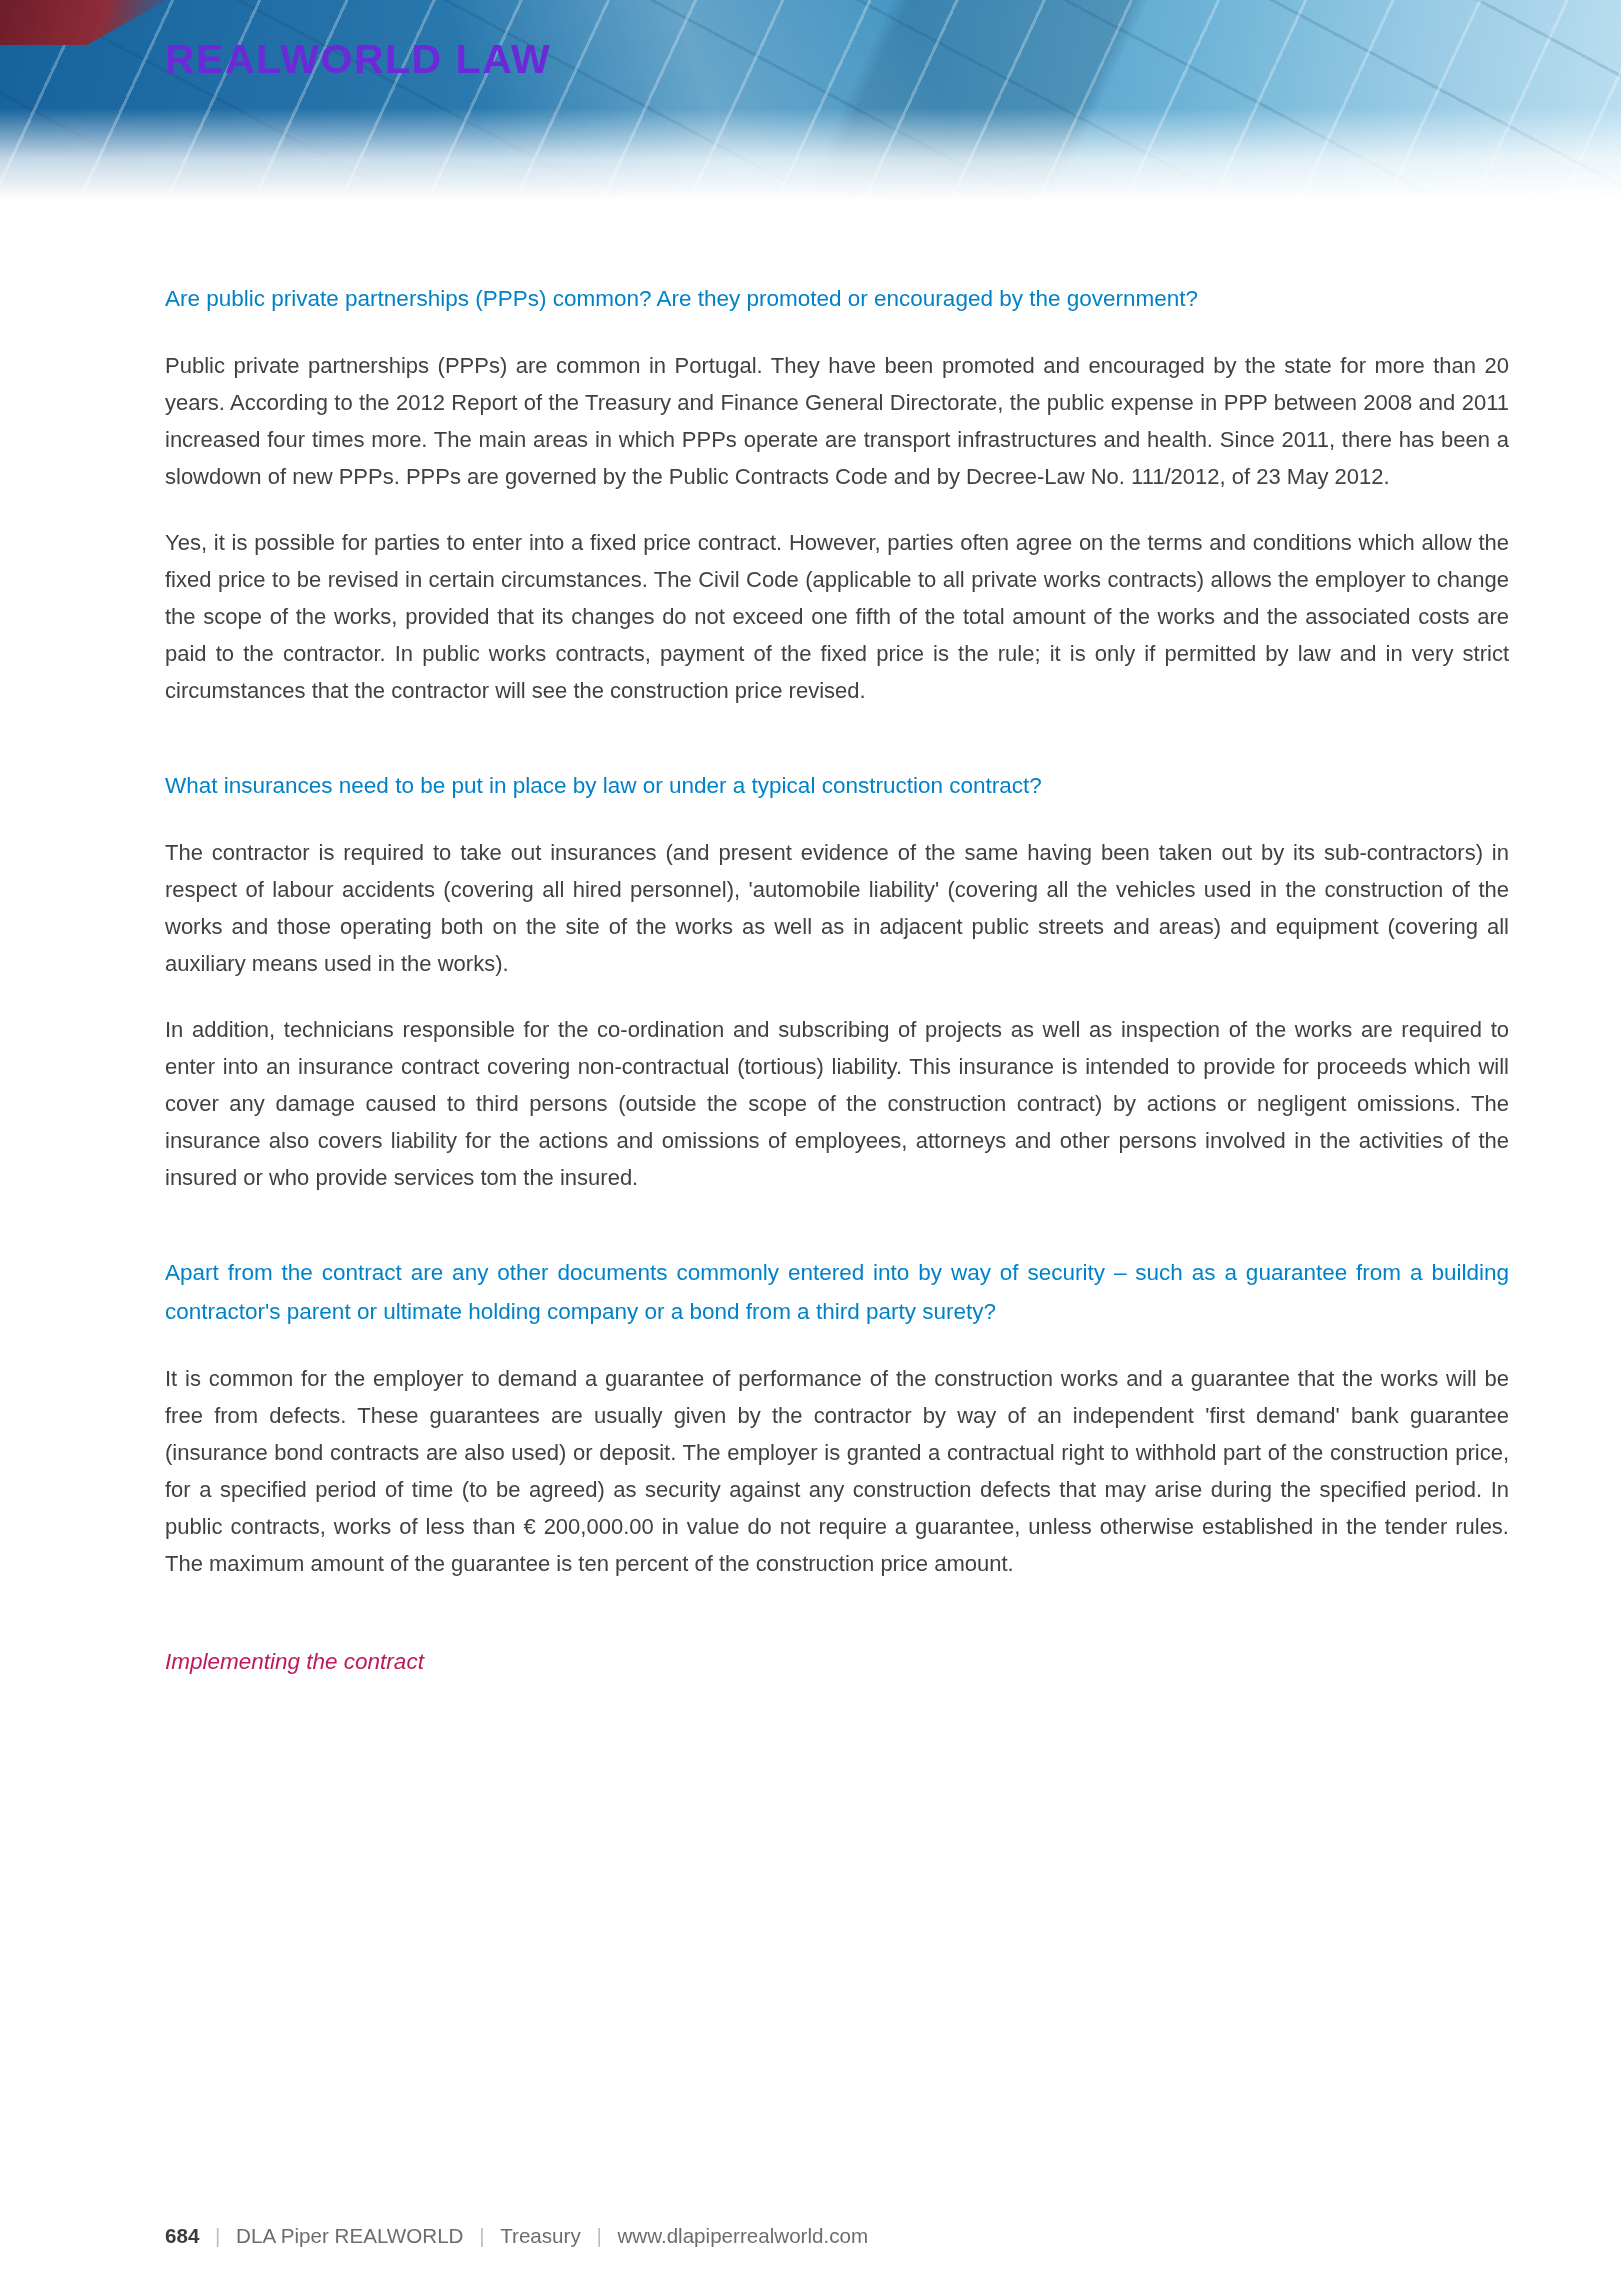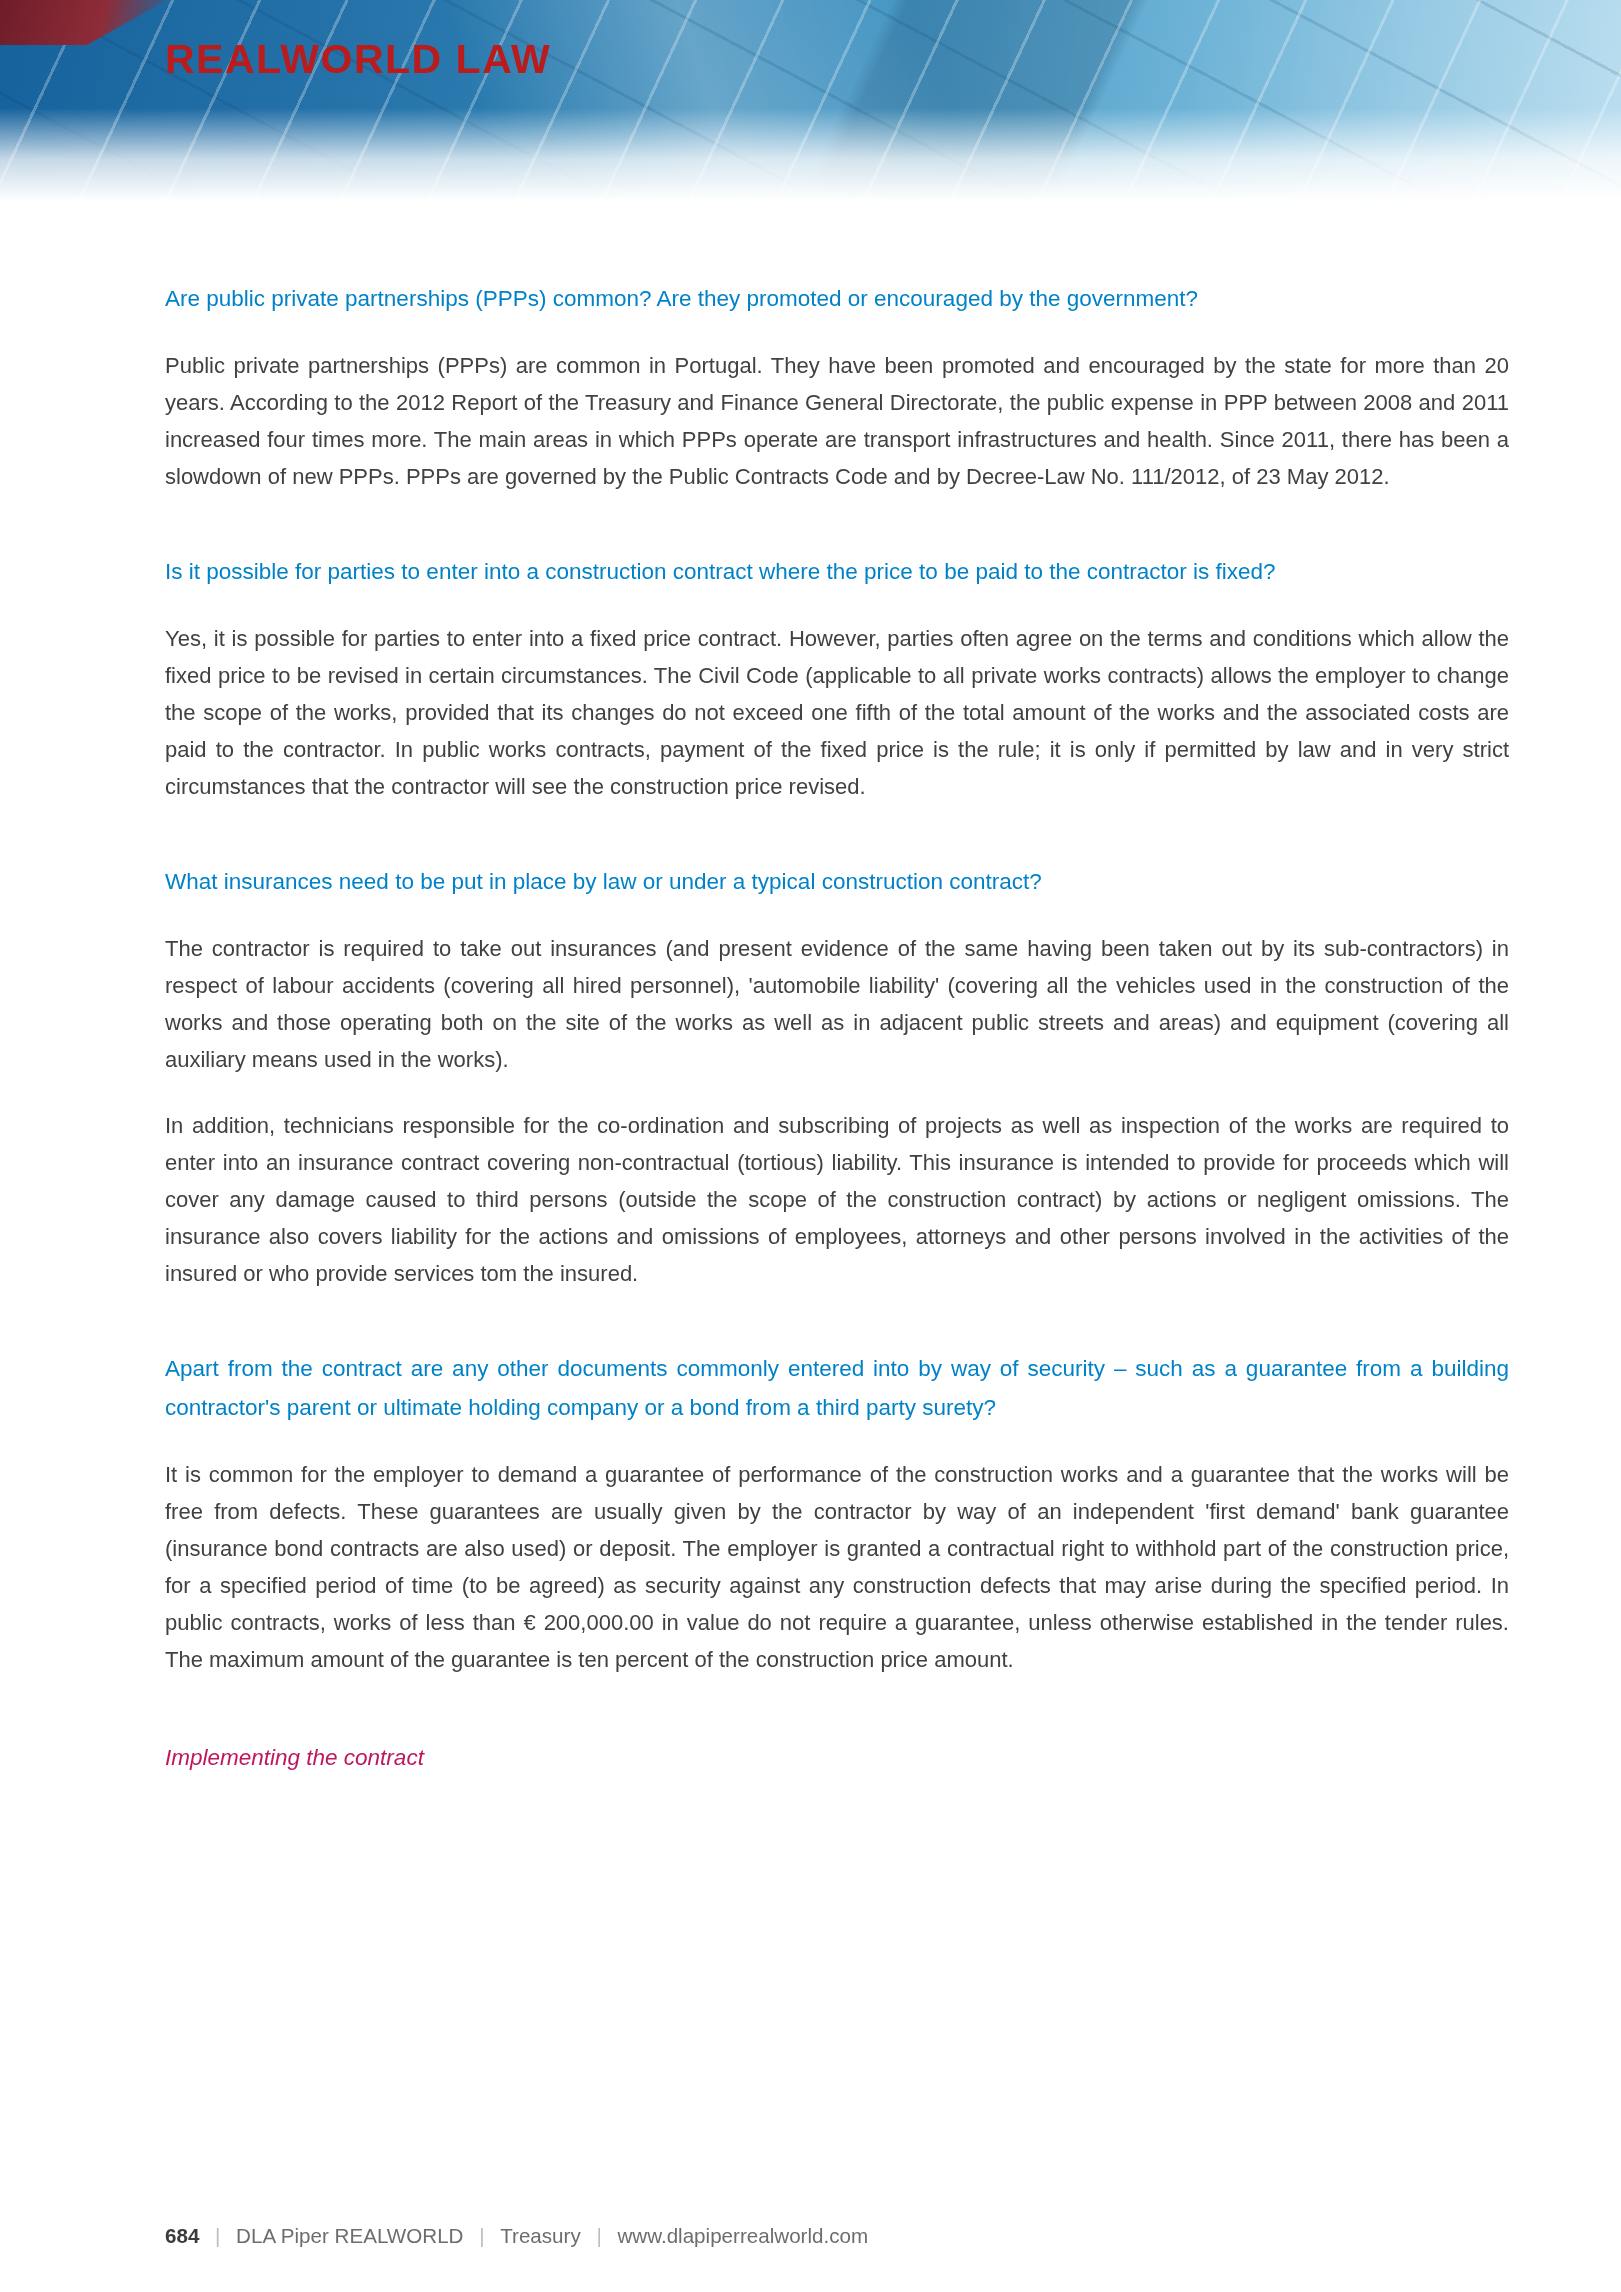--- a/index.html
+++ b/index.html
@@ -48,21 +48,21 @@
   }
   .banner-fade {
     position: absolute; left: 0; right: 0; bottom: 0;
     height: 93px;
     background: linear-gradient(to bottom, rgba(255,255,255,0) 0%, rgba(255,255,255,0.75) 55%, #ffffff 100%);
   }
   .brand {
     position: absolute;
     left: 165px;
     top: 39px;
-    color: #b91c1c;
+    color: #6d28d9;
     font-size: 41px;
     font-weight: bold;
     letter-spacing: 1.5px;
     line-height: 1;
   }
 
   
   .content {
     flex: 1 0 auto;
     padding: 78px 112px 0 165px;
@@ -125,21 +125,20 @@
     <div class="banner-red"></div>
     <div class="banner-fade"></div>
     <h1 class="brand">REALWORLD LAW</h1>
   </header>
 
   <main class="content">
 
     <h2 class="question">Are public private partnerships (PPPs) common? Are they promoted or encouraged by the government?</h2>
     <p class="para">Public private partnerships (PPPs) are common in Portugal. They have been promoted and encouraged by the state for more than 20 years. According to the 2012 Report of the Treasury and Finance General Directorate, the public expense in PPP between 2008 and 2011 increased four times more. The main areas in which PPPs operate are transport infrastructures and health. Since 2011, there has been a slowdown of new PPPs. PPPs are governed by the Public Contracts Code and by Decree-Law No. 111/2012, of 23 May 2012.</p>
 
-    <h2 class="question">Is it possible for parties to enter into a construction contract where the price to be paid to the contractor is fixed?</h2>
     <p class="para">Yes, it is possible for parties to enter into a fixed price contract. However, parties often agree on the terms and conditions which allow the fixed price to be revised in certain circumstances. The Civil Code (applicable to all private works contracts) allows the employer to change the scope of the works, provided that its changes do not exceed one fifth of the total amount of the works and the associated costs are paid to the contractor. In public works contracts, payment of the fixed price is the rule; it is only if permitted by law and in very strict circumstances that the contractor will see the construction price revised.</p>
 
     <h2 class="question">What insurances need to be put in place by law or under a typical construction contract?</h2>
     <p class="para">The contractor is required to take out insurances (and present evidence of the same having been taken out by its sub-contractors) in respect of labour accidents (covering all hired personnel), 'automobile liability' (covering all the vehicles used in the construction of the works and those operating both on the site of the works as well as in adjacent public streets and areas) and equipment (covering all auxiliary means used in the works).</p>
     <p class="para">In addition, technicians responsible for the co-ordination and subscribing of projects as well as inspection of the works are required to enter into an insurance contract covering non-contractual (tortious) liability. This insurance is intended to provide for proceeds which will cover any damage caused to third persons (outside the scope of the construction contract) by actions or negligent omissions. The insurance also covers liability for the actions and omissions of employees, attorneys and other persons involved in the activities of the insured or who provide services tom the insured.</p>
 
     <h2 class="question">Apart from the contract are any other documents commonly entered into by way of security – such as a guarantee from a building contractor's parent or ultimate holding company or a bond from a third party surety?</h2>
     <p class="para">It is common for the employer to demand a guarantee of performance of the construction works and a guarantee that the works will be free from defects. These guarantees are usually given by the contractor by way of an independent 'first demand' bank guarantee (insurance bond contracts are also used) or deposit. The employer is granted a contractual right to withhold part of the construction price, for a specified period of time (to be agreed) as security against any construction defects that may arise during the specified period. In public contracts, works of less than € 200,000.00 in value do not require a guarantee, unless otherwise established in the tender rules. The maximum amount of the guarantee is ten percent of the construction price amount.</p>
 
     <h3 class="section-heading">Implementing the contract</h3>

